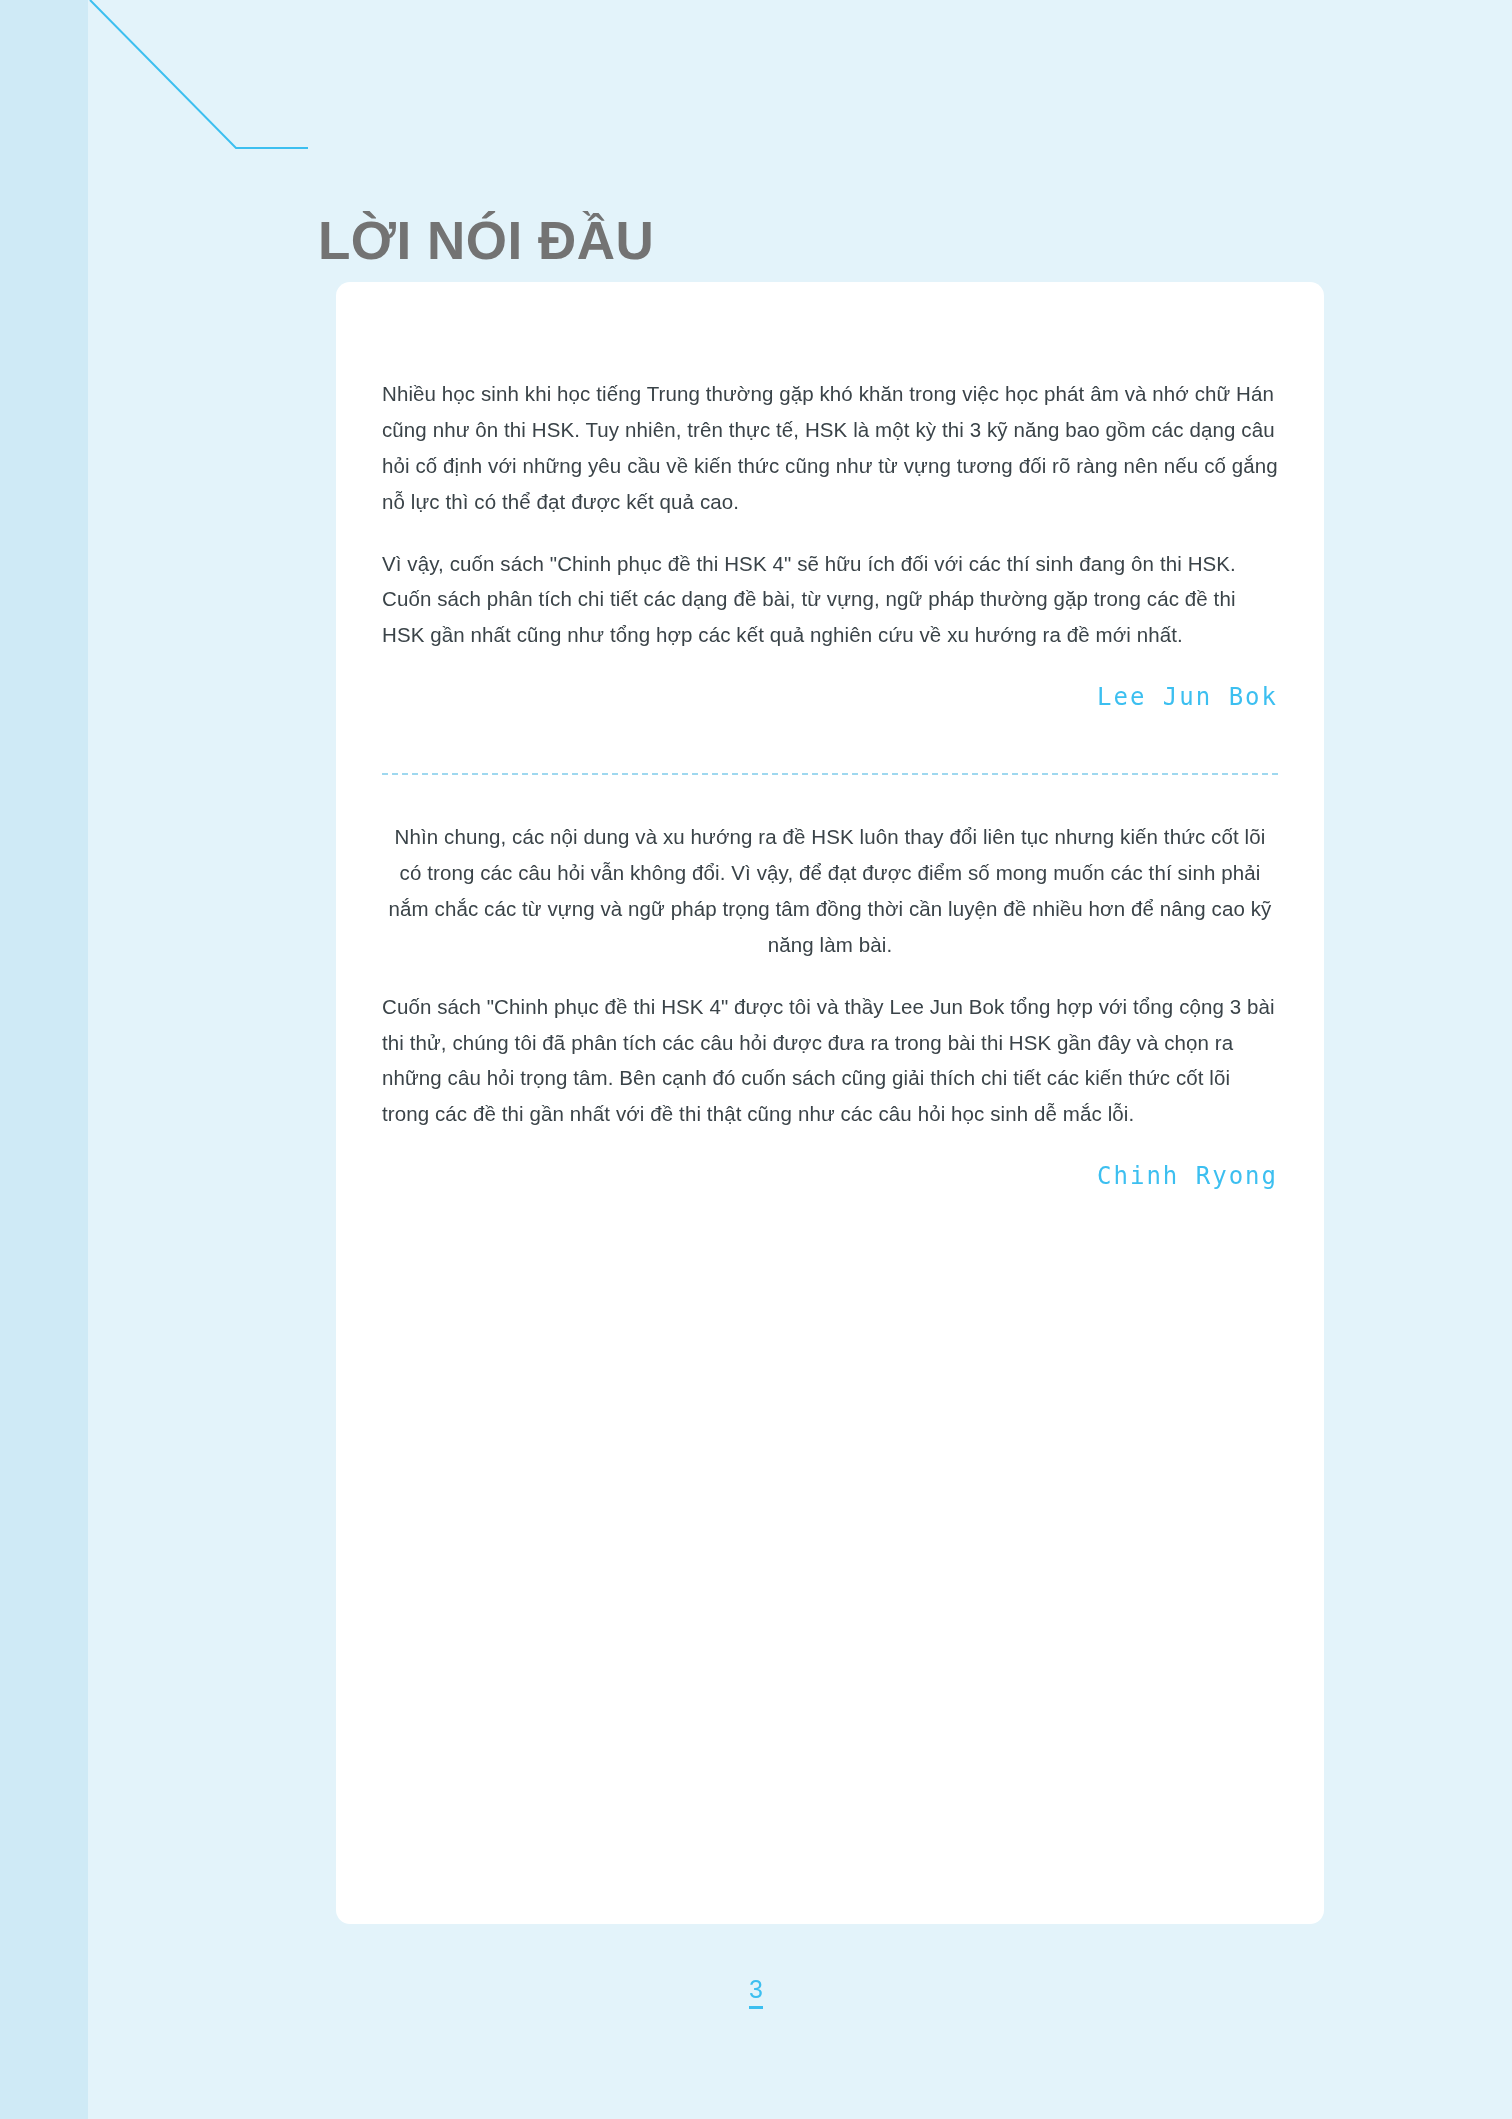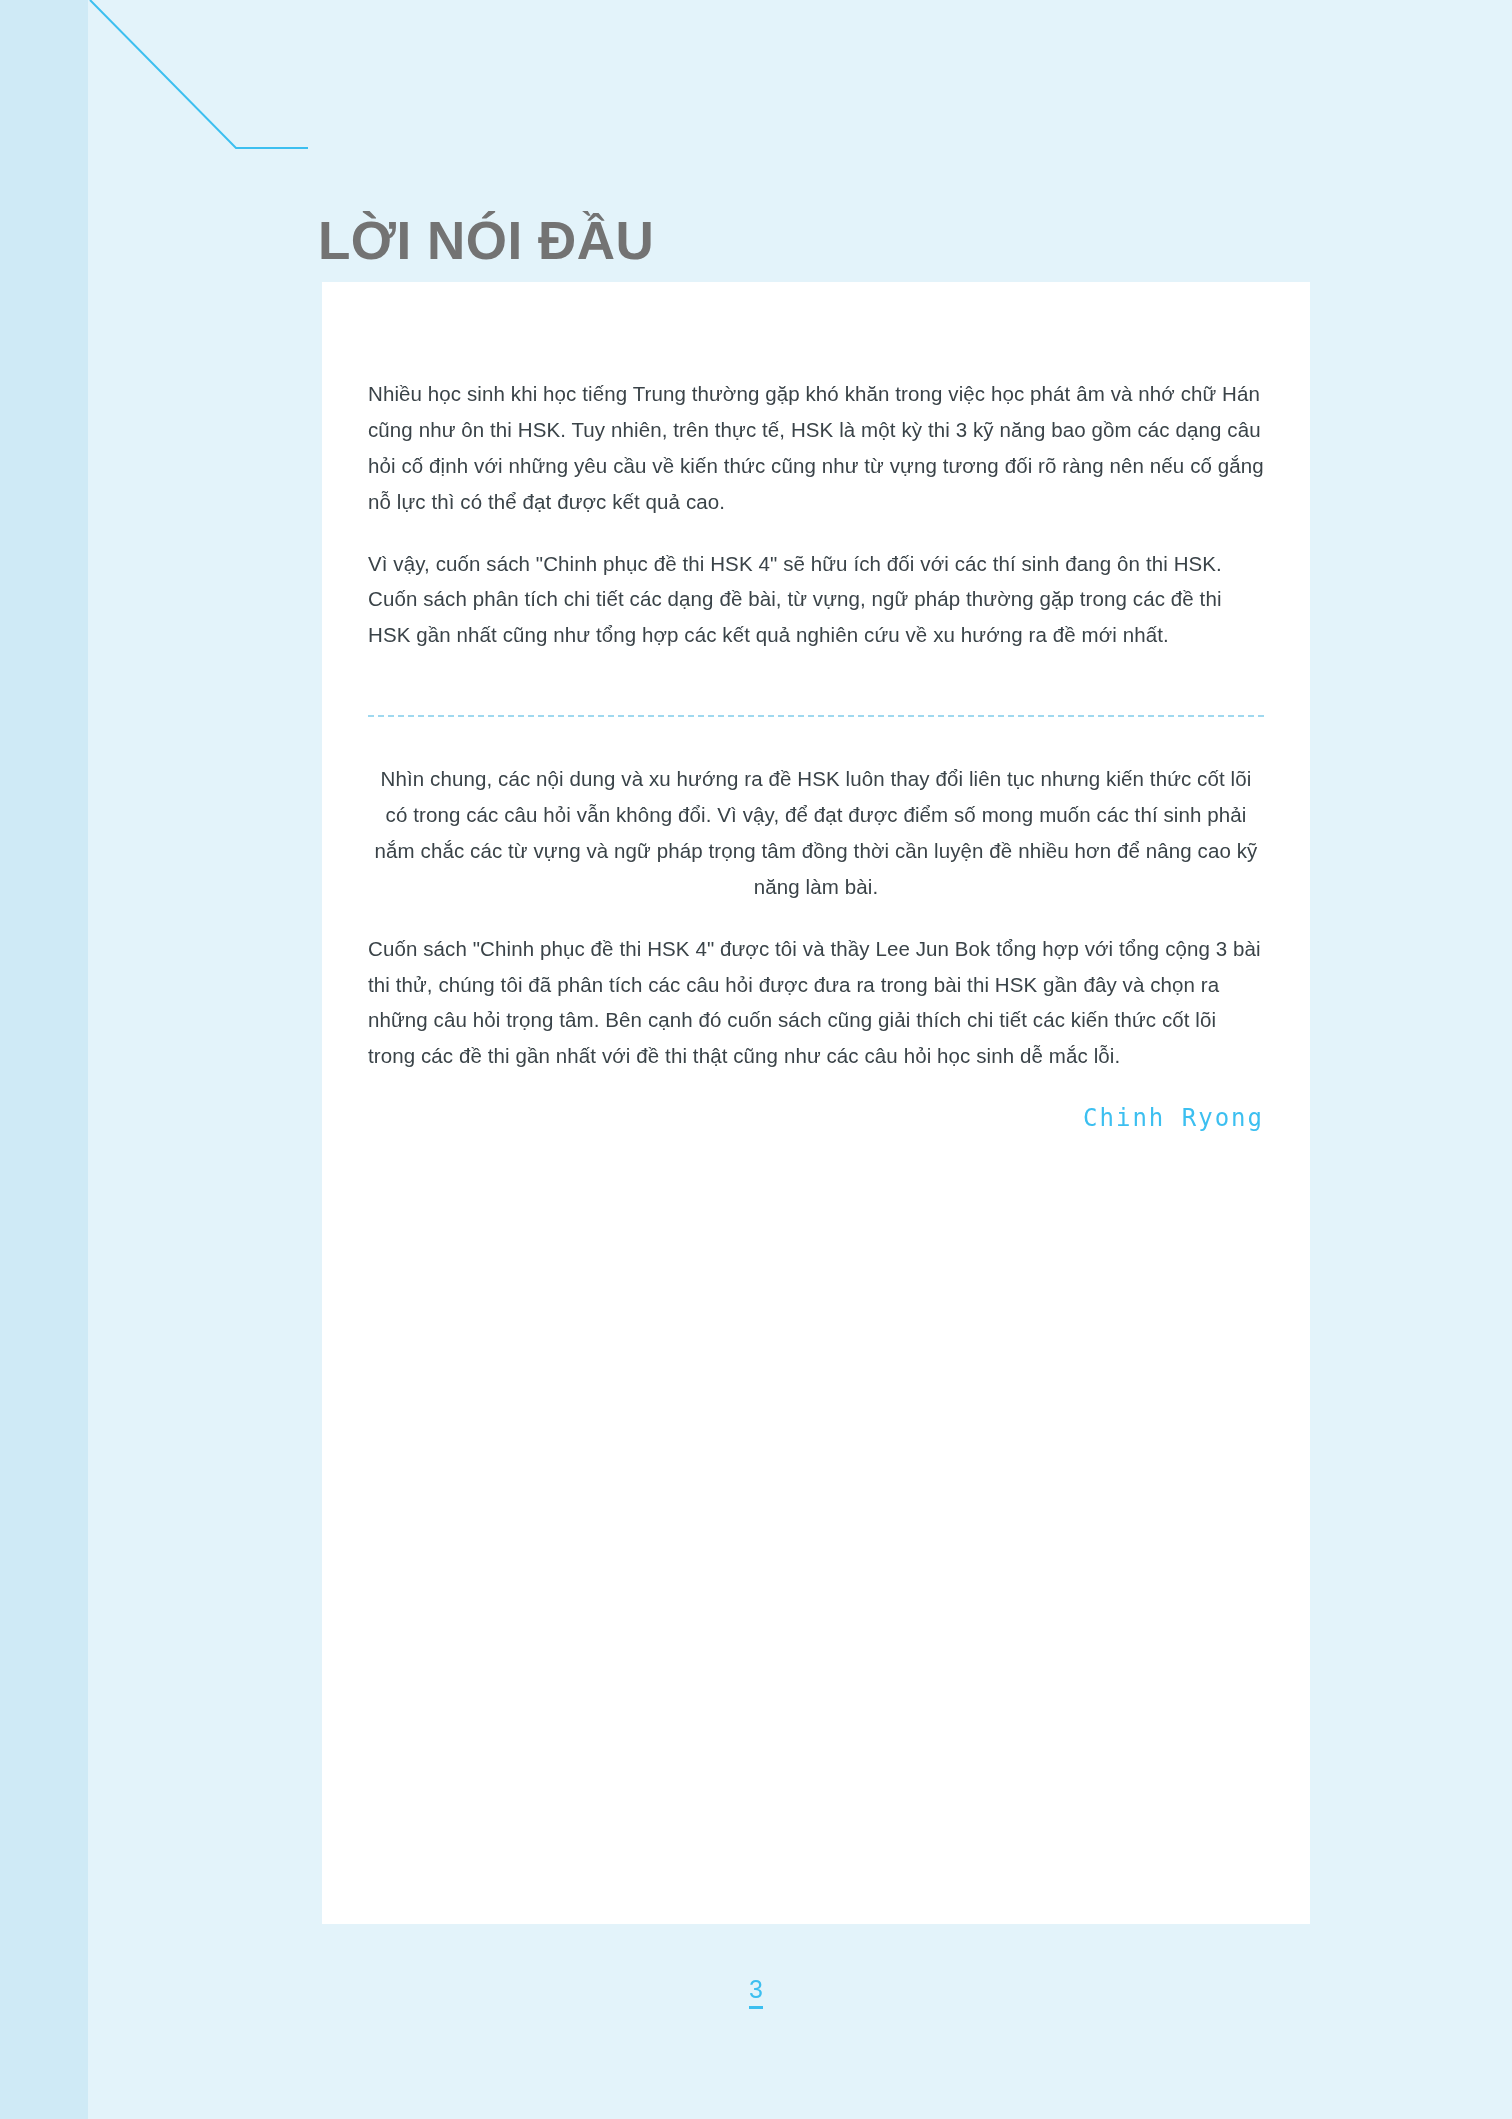--- a/index.html
+++ b/index.html
@@ -44,25 +44,26 @@
     font-weight: bold;
     color: #737373;
     letter-spacing: 0.5px;
     line-height: 1;
     white-space: nowrap;
   }
 
   
   .card {
     position: absolute;
-    left: 322px;
+    left: 336px;
     top: 282px;
     width: 988px;
     height: 1642px;
     background: #ffffff;
+    border-radius: 14px;
   }
 
   .card-inner {
     position: absolute;
     left: 46px;
     top: 94px;
     width: 896px;
   }
 
   p.body-text {
@@ -120,20 +121,21 @@
 </svg>
 
 <h1 class="page-title">LỜI NÓI ĐẦU</h1>
 
 <div class="card">
   <div class="card-inner">
 
     <div class="section-one">
       <p class="body-text">Nhiều học sinh khi học tiếng Trung thường gặp khó khăn trong việc học phát âm và nhớ chữ Hán cũng như ôn thi HSK. Tuy nhiên, trên thực tế, HSK là một kỳ thi 3 kỹ năng bao gồm các dạng câu hỏi cố định với những yêu cầu về kiến thức cũng như từ vựng tương đối rõ ràng nên nếu cố gắng nỗ lực thì có thể đạt được kết quả cao.</p>
       <p class="body-text">Vì vậy, cuốn sách "Chinh phục đề thi HSK 4" sẽ hữu ích đối với các thí sinh đang ôn thi HSK. Cuốn sách phân tích chi tiết các dạng đề bài, từ vựng, ngữ pháp thường gặp trong các đề thi HSK gần nhất cũng như tổng hợp các kết quả nghiên cứu về xu hướng ra đề mới nhất.</p>
+      <p class="signature">Lee Jun Bok</p>
     </div>
 
     <hr class="divider">
 
     <div class="section-two">
       <p class="body-text">Nhìn chung, các nội dung và xu hướng ra đề HSK luôn thay đổi liên tục nhưng kiến thức cốt lõi có trong các câu hỏi vẫn không đổi. Vì vậy, để đạt được điểm số mong muốn các thí sinh phải nắm chắc các từ vựng và ngữ pháp trọng tâm đồng thời cần luyện đề nhiều hơn để nâng cao kỹ năng làm bài.</p>
       <p class="body-text">Cuốn sách "Chinh phục đề thi HSK 4" được tôi và thầy Lee Jun Bok tổng hợp với tổng cộng 3 bài thi thử, chúng tôi đã phân tích các câu hỏi được đưa ra trong bài thi HSK gần đây và chọn ra những câu hỏi trọng tâm. Bên cạnh đó cuốn sách cũng giải thích chi tiết các kiến thức cốt lõi trong các đề thi gần nhất với đề thi thật cũng như các câu hỏi học sinh dễ mắc lỗi.</p>
       <p class="signature">Chinh Ryong</p>
     </div>
 

